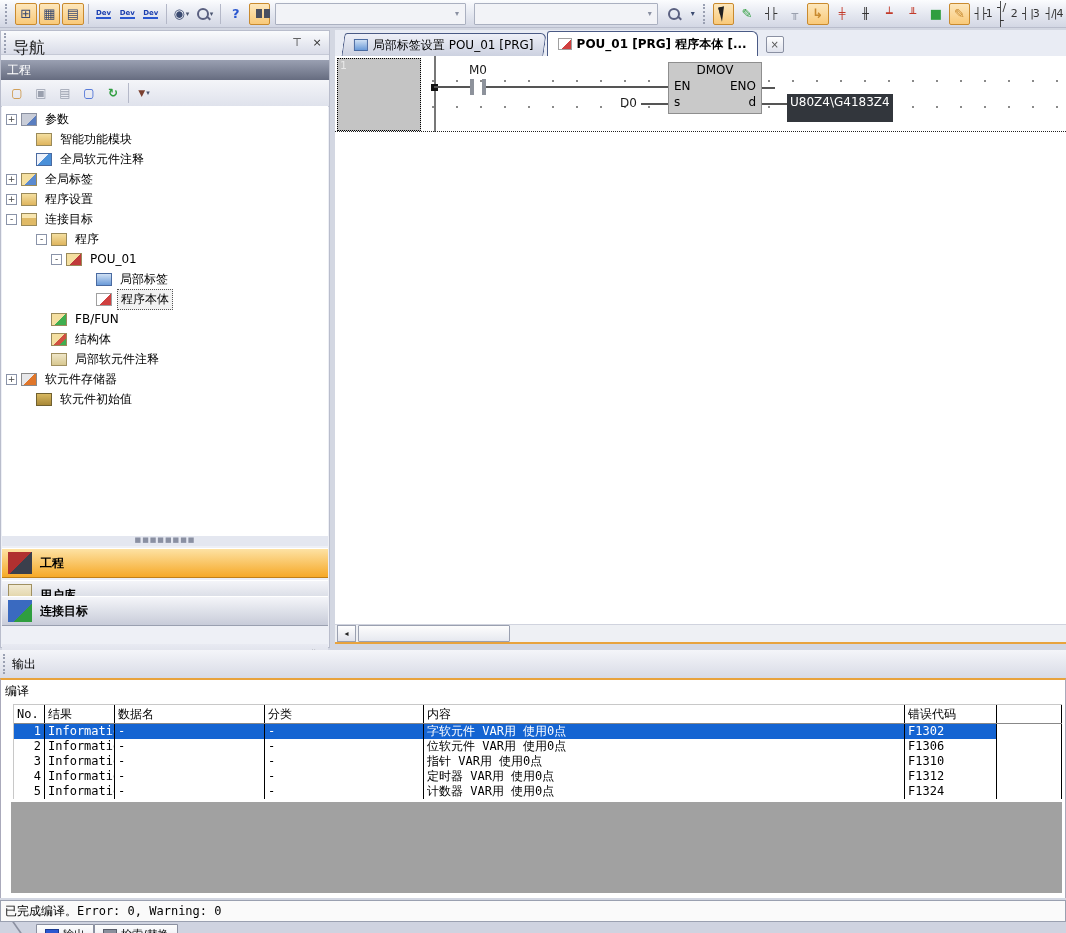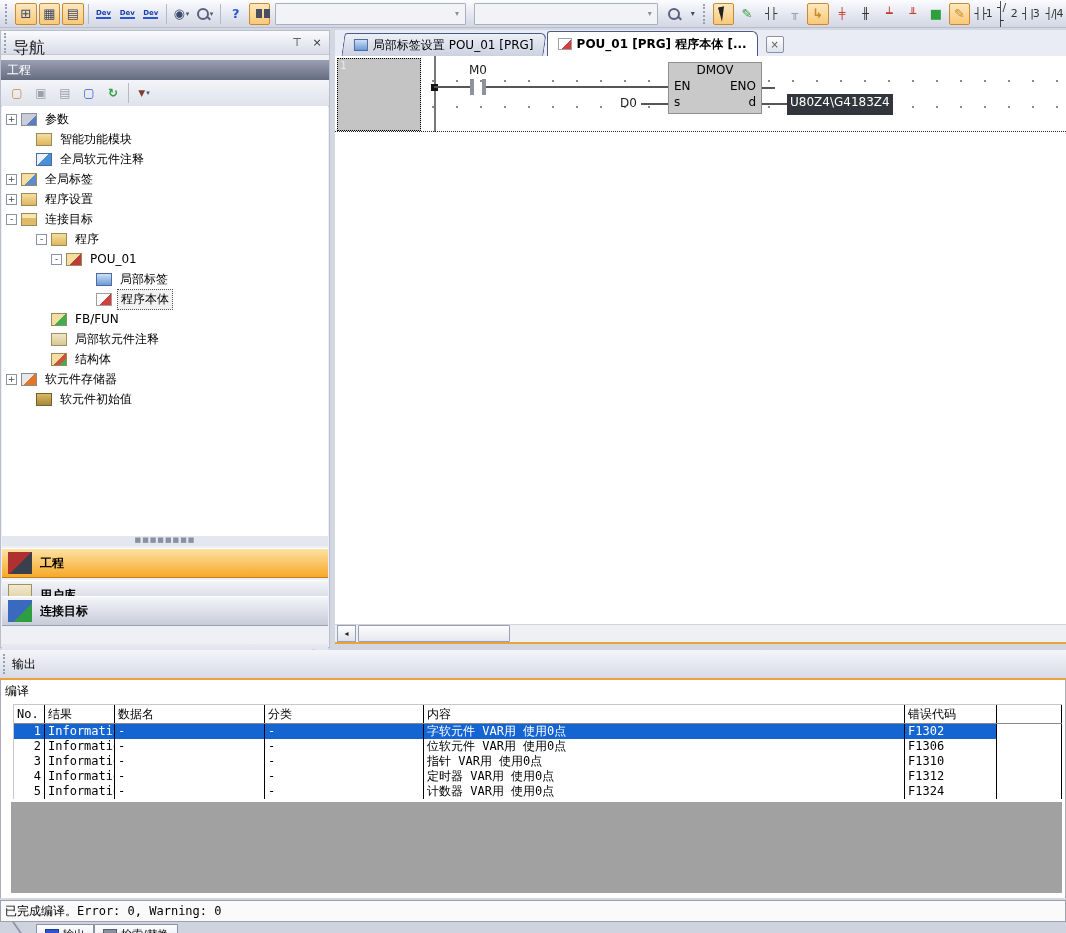--- a/index.html
+++ b/index.html
@@ -107,21 +107,21 @@
     border:1px dotted #000;box-sizing:border-box;color:#e8e8e8;font-size:11px;padding:0 0 0 2px;}
   .rail{position:absolute;left:99px;top:0;width:2px;height:76px;background:#777;}
   .node{position:absolute;left:96px;top:28px;width:7px;height:7px;background:#111;}
   .wire{position:absolute;background:#555;height:2px;}
   .cbar{position:absolute;width:4px;height:16px;background:#8d929b;top:23px;}
   .mlabel{position:absolute;font-size:12px;color:#1a1a1a;}
   .fblock{position:absolute;left:333px;top:6px;width:94px;height:52px;background:#c9c9c9;
     border:1px solid #8e8e8e;box-sizing:border-box;font-size:12px;}
   .fbrow{display:flex;justify-content:space-between;padding:0 5px;line-height:16px;}
   .fbname{text-align:center;line-height:15px;}
-  .dest{position:absolute;left:452px;top:38px;height:21px;background:#32363c;color:#fff;
+  .dest{position:absolute;left:452px;top:38px;height:28px;background:#32363c;color:#fff;
     font-size:12px;line-height:16px;padding:0 3px;}
   .hscroll{position:absolute;left:0;right:0;bottom:0;height:17px;background:#eef0f4;
     border-top:1px solid #d0d3de;display:flex;align-items:center;}
   .harrow{width:17px;height:15px;border:1px solid #9aa0b0;background:linear-gradient(#fff,#e0e2ea);
     margin-left:2px;display:flex;align-items:center;justify-content:center;font-size:8px;color:#222;}
   .hthumb{width:150px;height:15px;border:1px solid #9aa0b0;background:linear-gradient(#fdfdfd,#e6e8ef);
     margin-left:2px;border-radius:1px;}
   
   .outbar{position:absolute;left:0;top:650px;width:1066px;height:28px;
     background:linear-gradient(#f4f5f9,#d8dbe6);display:flex;align-items:center;border-bottom:1px solid #c5c9d6;}
@@ -335,27 +335,27 @@
         <span class="ticon c-body"></span>
         <span class="tlabel">程序本体</span>
       </div>
     <div class="trow" style="padding-left:34px">
         <span class="expbox"></span>
         <span class="ticon c-green"></span>
         <span class="tlabel">FB/FUN</span>
       </div>
     <div class="trow" style="padding-left:34px">
         <span class="expbox"></span>
+        <span class="ticon c-struct"></span>
+        <span class="tlabel">结构体</span>
+      </div>
+    <div class="trow" style="padding-left:34px">
+        <span class="expbox"></span>
         <span class="ticon c-pages"></span>
         <span class="tlabel">局部软元件注释</span>
-      </div>
-    <div class="trow" style="padding-left:34px">
-        <span class="expbox"></span>
-        <span class="ticon c-struct"></span>
-        <span class="tlabel">结构体</span>
       </div>
     <div class="trow" style="padding-left:4px">
         <span class="expbox">+</span>
         <span class="ticon c-pie"></span>
         <span class="tlabel">软元件存储器</span>
       </div>
     <div class="trow" style="padding-left:19px">
         <span class="expbox"></span>
         <span class="ticon c-init"></span>
         <span class="tlabel">软元件初始值</span>

